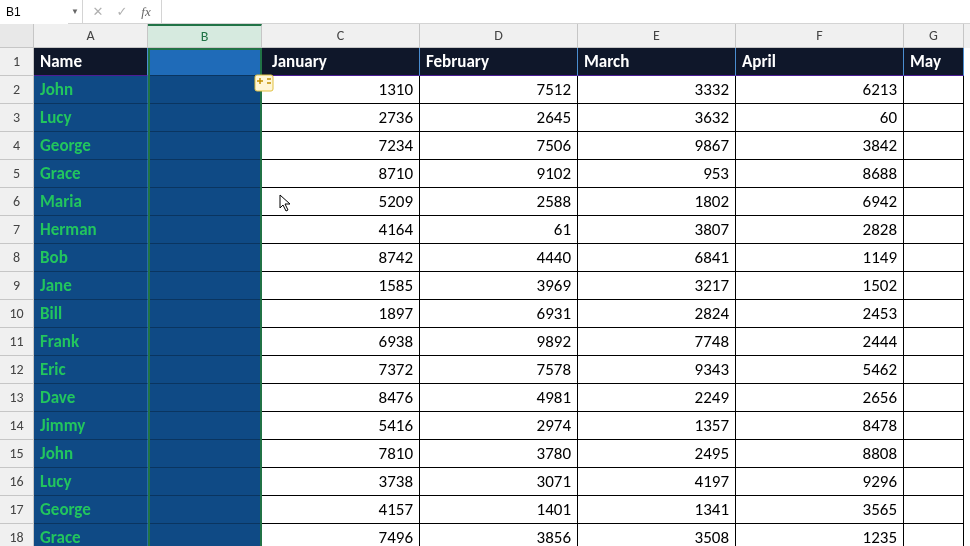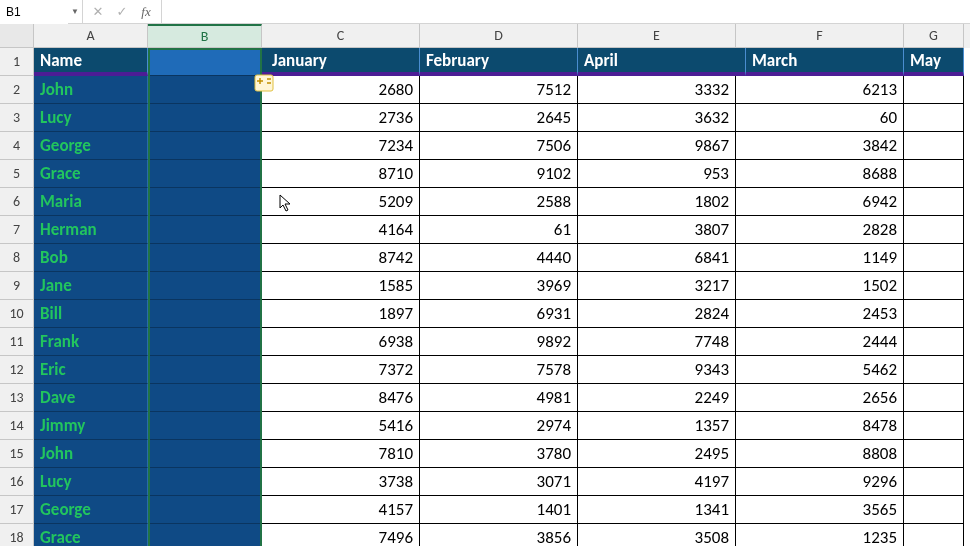--- a/index.html
+++ b/index.html
@@ -135,24 +135,24 @@
       border-bottom: 1px solid #000;
       display: flex;
       align-items: center;
       padding: 0 6px;
       font-size: 17px;
       flex-shrink: 0;
       overflow: hidden;
       white-space: nowrap;
     }
     .cell.header-cell {
-      background: #0c4a6e;
+      background: #0f172a;
       color: #fff;
       font-weight: bold;
-      border-bottom: 4px solid #4c1d95;
+      border-bottom: 1px solid #4c1d95;
       border-right: 1px solid #4a8dd0;
     }
     .cell.name-cell {
       background: #0f4a85;
       color: #22c55e;
       font-weight: bold;
       border-bottom: 1px solid #0a3560;
       border-right: 1px solid #2a6aa8;
     }
     .cell.sel-empty {
@@ -250,29 +250,29 @@
     <div class="col-header colG">G</div>
   </div>
 
   <div class="rows-container" id="rows-container">
     <div class="row">
       <div class="row-header">1</div>
       <div class="cell header-cell colA">Name</div>
       <div class="cell header-cell sel-empty colB"></div>
       <div class="cell header-cell colC" style="padding-left:10px">January</div>
       <div class="cell header-cell colD">February</div>
+      <div class="cell header-cell colE">March</div>
       <div class="cell header-cell colF">April</div>
-      <div class="cell header-cell colE">March</div>
       <div class="cell header-cell colG">May</div>
     </div>
   <div class="row">
         <div class="row-header">2</div>
         <div class="cell name-cell colA">John</div>
         <div class="cell sel-empty colB"></div>
-        <div class="cell num colC">2680</div>
+        <div class="cell num colC">1310</div>
         <div class="cell num colD">7512</div>
         <div class="cell num colE">3332</div>
         <div class="cell num colF">6213</div>
         <div class="cell num colG"></div>
       </div>
       <div class="row">
         <div class="row-header">3</div>
         <div class="cell name-cell colA">Lucy</div>
         <div class="cell sel-empty colB"></div>
         <div class="cell num colC">2736</div>

